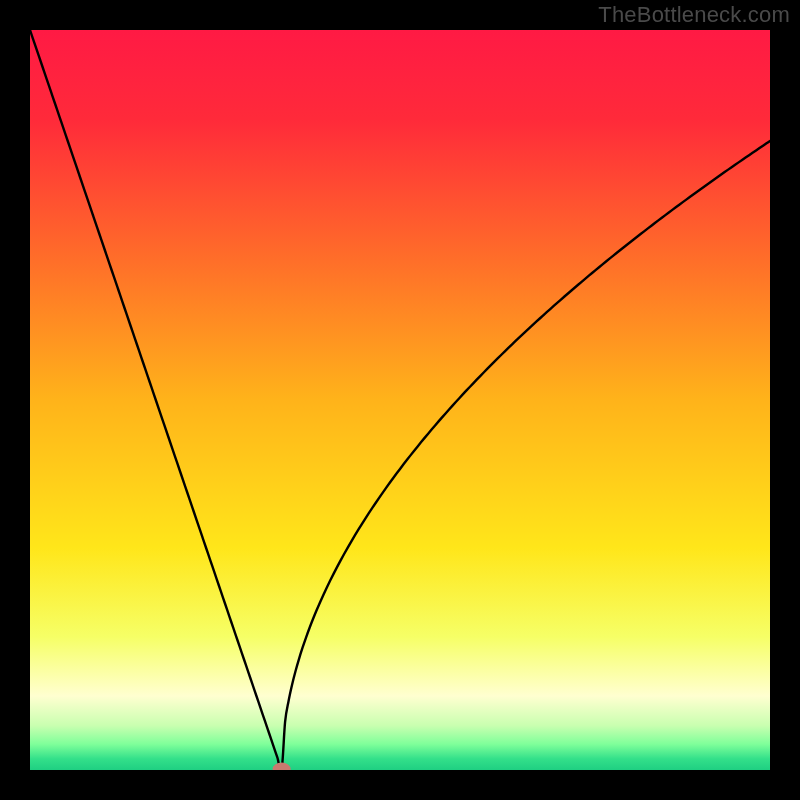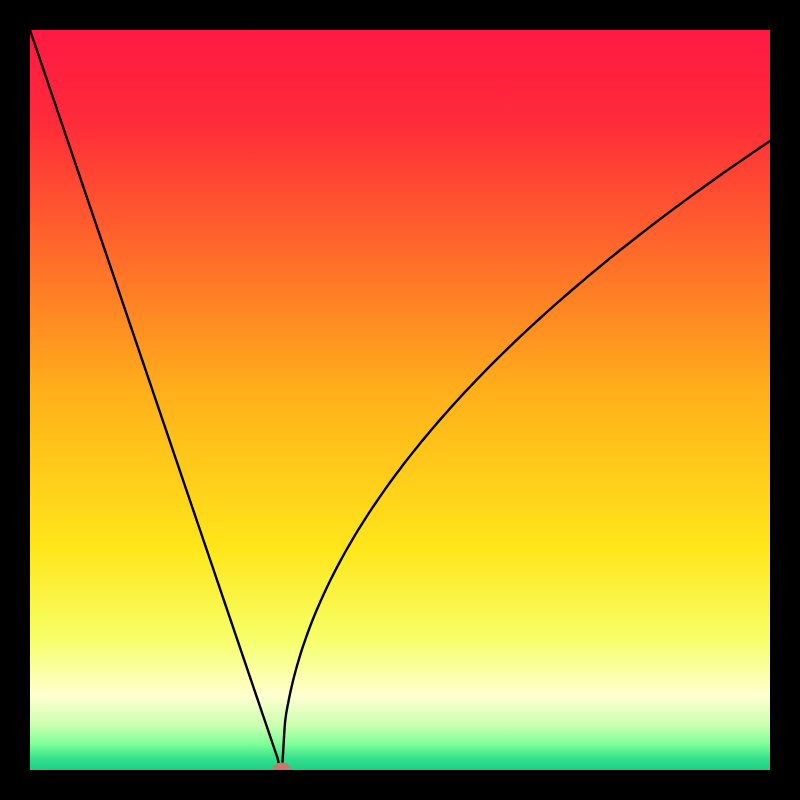--- a/index.html
+++ b/index.html
@@ -35,20 +35,21 @@
     top: 0;
     width: 740px;
     height: 740px;
   }
   svg { display: block; }
 </style>
 </head>
 <body>
 
 <div class="outer">
+  <div class="watermark">TheBottleneck.com</div>
   <div class="plot-frame">
     <svg class="plot-inner" width="740" height="740" viewBox="0 0 740 740" preserveAspectRatio="none">
       <defs>
         <linearGradient id="bg-grad" x1="0" y1="0" x2="0" y2="1">
             <stop offset="0%" stop-color="#ff1a44"></stop>
             <stop offset="12%" stop-color="#ff2a3a"></stop>
             <stop offset="30%" stop-color="#ff6a2a"></stop>
             <stop offset="50%" stop-color="#ffb31a"></stop>
             <stop offset="70%" stop-color="#ffe61a"></stop>
             <stop offset="82%" stop-color="#f6ff66"></stop>

